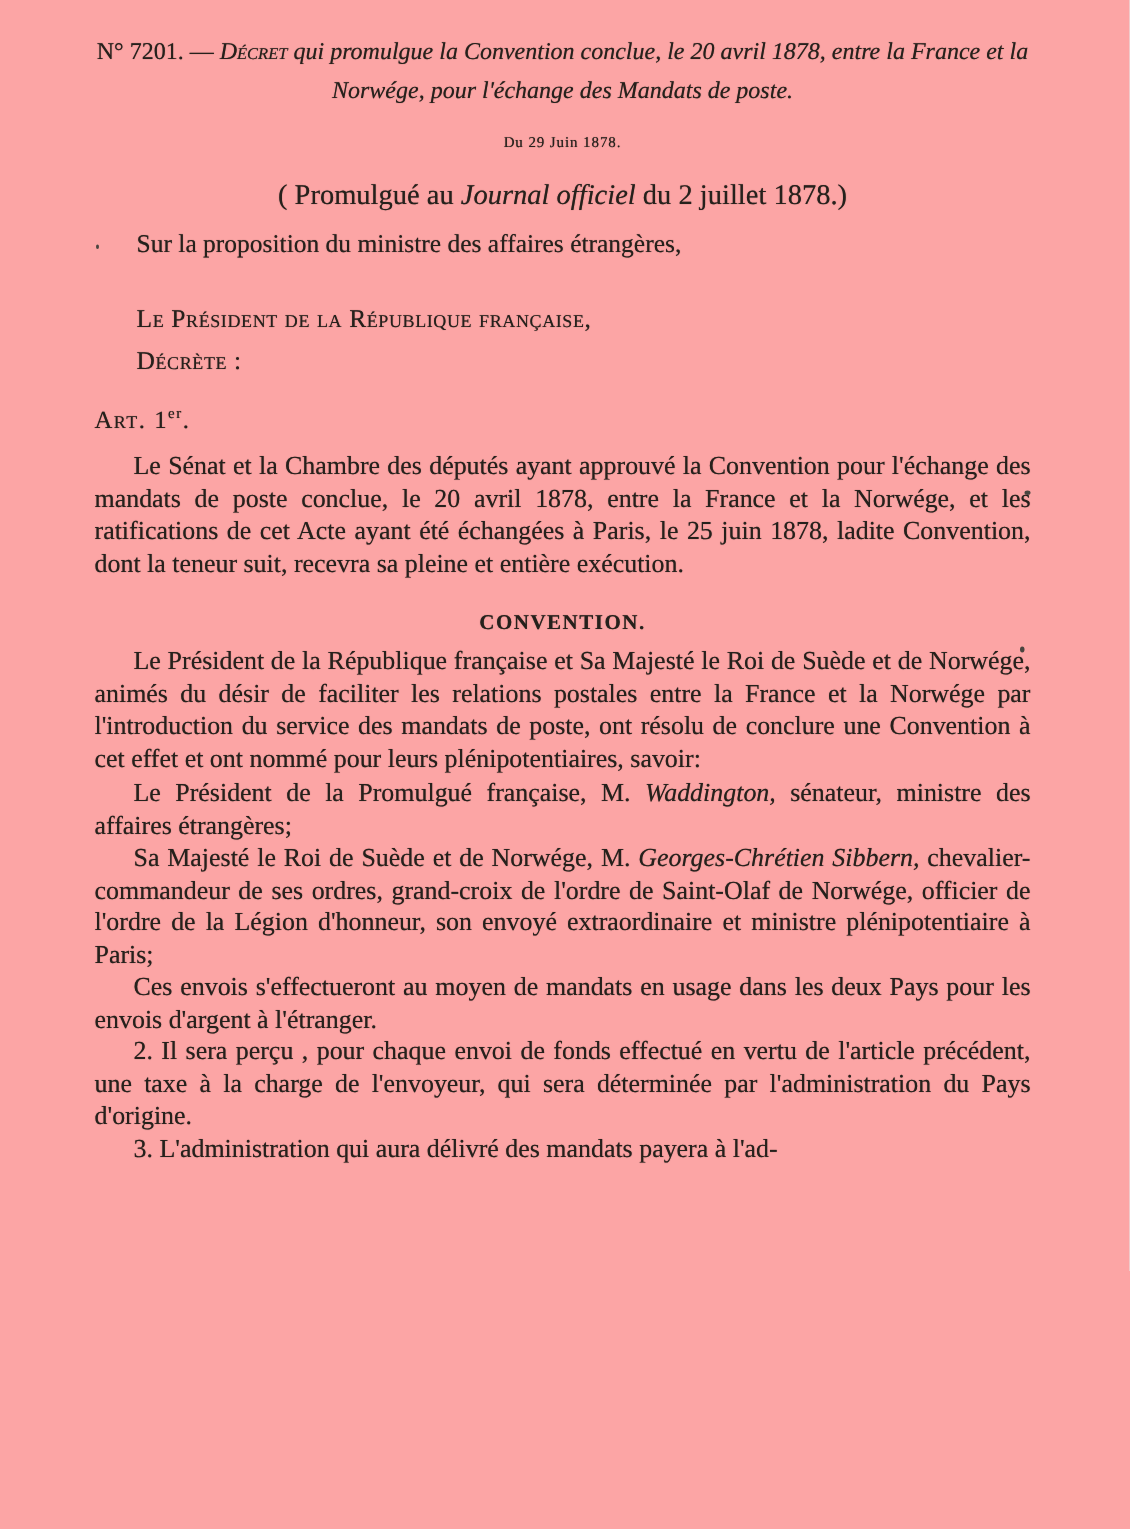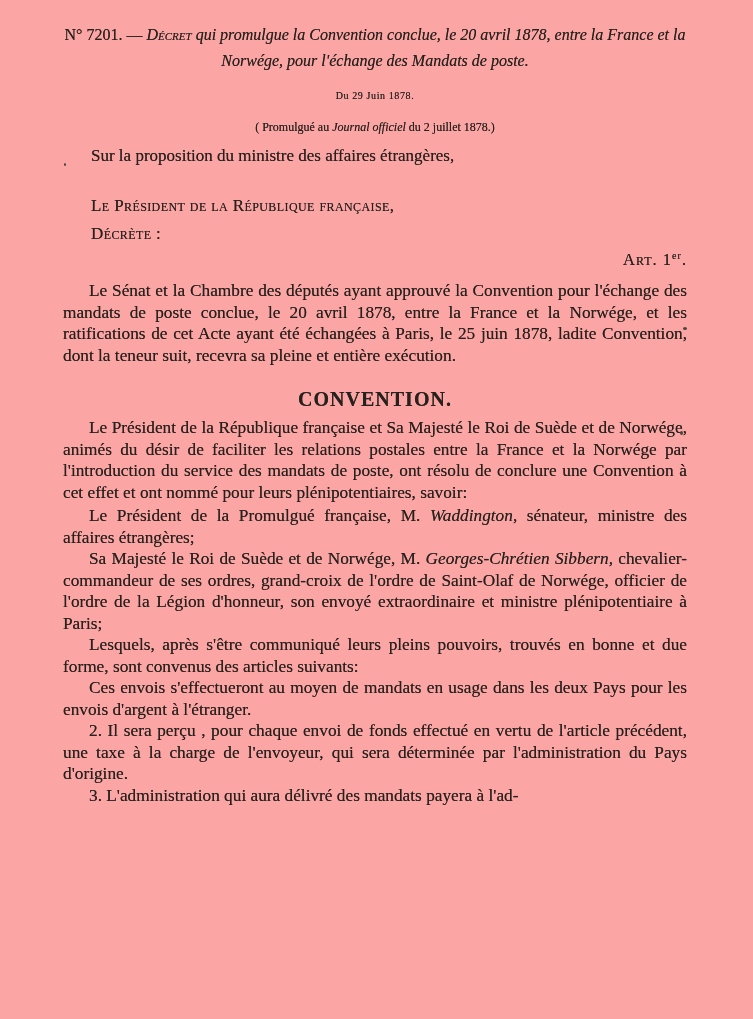--- a/index.html
+++ b/index.html
@@ -31,48 +31,48 @@
   .headline .prefix { font-style: normal; }
   .date-line {
     margin-top: 16px;
     text-align: center;
     font-size: 10px;
     letter-spacing: 0.6px;
   }
   .promulgation {
     margin-top: 19px;
     text-align: center;
-    font-size: 12px;
+    font-size: 19px;
   }
   .opening-line {
     font-size: 17px;
     line-height: 22px;
     padding-left: 28px;
   }
   .president-line { margin-top: 28px; letter-spacing: 0.4px; }
   .proposition-line { margin-top: 10px; }
   .decrete-line { margin-top: 6px; letter-spacing: 0.4px; }
   .art-heading {
-    margin-top: 4px;
-    text-align: right;
+    margin-top: 17px;
+    text-align: left;
     font-size: 16.5px;
     line-height: 22px;
     letter-spacing: 1px;
   }
   .para {
     font-size: 17.3px;
     line-height: 21.5px;
     text-align: justify;
     text-indent: 26px;
   }
   .decree-body { margin-top: 9px; }
   .convention-heading {
     margin-top: 22px;
     text-align: center;
-    font-size: 20px;
+    font-size: 14px;
     font-weight: bold;
     letter-spacing: 1px;
   }
   .convention-intro { margin-top: 6px; }
   .plen-france { margin-top: 2px; }
   .article1-body { margin-top: 15px; }
   sup {
     font-size: 10px;
     vertical-align: super;
     line-height: 0;
@@ -109,21 +109,20 @@
     <p class="para decree-body">Le Sénat et la Chambre des députés ayant approuvé la Convention pour l'échange des mandats de poste conclue, le 20 avril 1878, entre la France et la Norwége, et les ratifications de cet Acte ayant été échangées à Paris, le 25 juin 1878, ladite Convention, dont la teneur suit, recevra sa pleine et entière exécution.</p>
 
     <p class="convention-heading">CONVENTION.</p>
 
     <p class="para convention-intro">Le Président de la République française et Sa Majesté le Roi de Suède et de Norwége, animés du désir de faciliter les relations postales entre la France et la Norwége par l'introduction du service des mandats de poste, ont résolu de conclure une Convention à cet effet et ont nommé pour leurs plénipotentiaires, savoir:</p>
 
     <p class="para plen-france"><span>Le Président de la Promulgué française, M. </span><span class="italic">Waddington,</span><span> sénateur, ministre des affaires étrangères;</span></p>
 
     <p class="para"><span>Sa Majesté le Roi de Suède et de Norwége, M. </span><span class="italic">Georges-Chrétien Sibbern,</span><span> chevalier-commandeur de ses ordres, grand-croix de l'ordre de Saint-Olaf de Norwége, officier de l'ordre de la Légion d'honneur, son envoyé extraordinaire et ministre plénipotentiaire à Paris;</span></p>
 
-    <p class="para">Lesquels, après s'être communiqué leurs pleins pouvoirs, trouvés en bonne et due forme, sont convenus des articles suivants:</p>
 
 
     <p class="para">Ces envois s'effectueront au moyen de mandats en usage dans les deux Pays pour les envois d'argent à l'étranger.</p>
 
     <p class="para">2. Il sera perçu , pour chaque envoi de fonds effectué en vertu de l'article précédent, une taxe à la charge de l'envoyeur, qui sera déterminée par l'administration du Pays d'origine.</p>
 
     <p class="para">3. L'administration qui aura délivré des mandats payera à l'ad-</p>
 
   </div>
 

